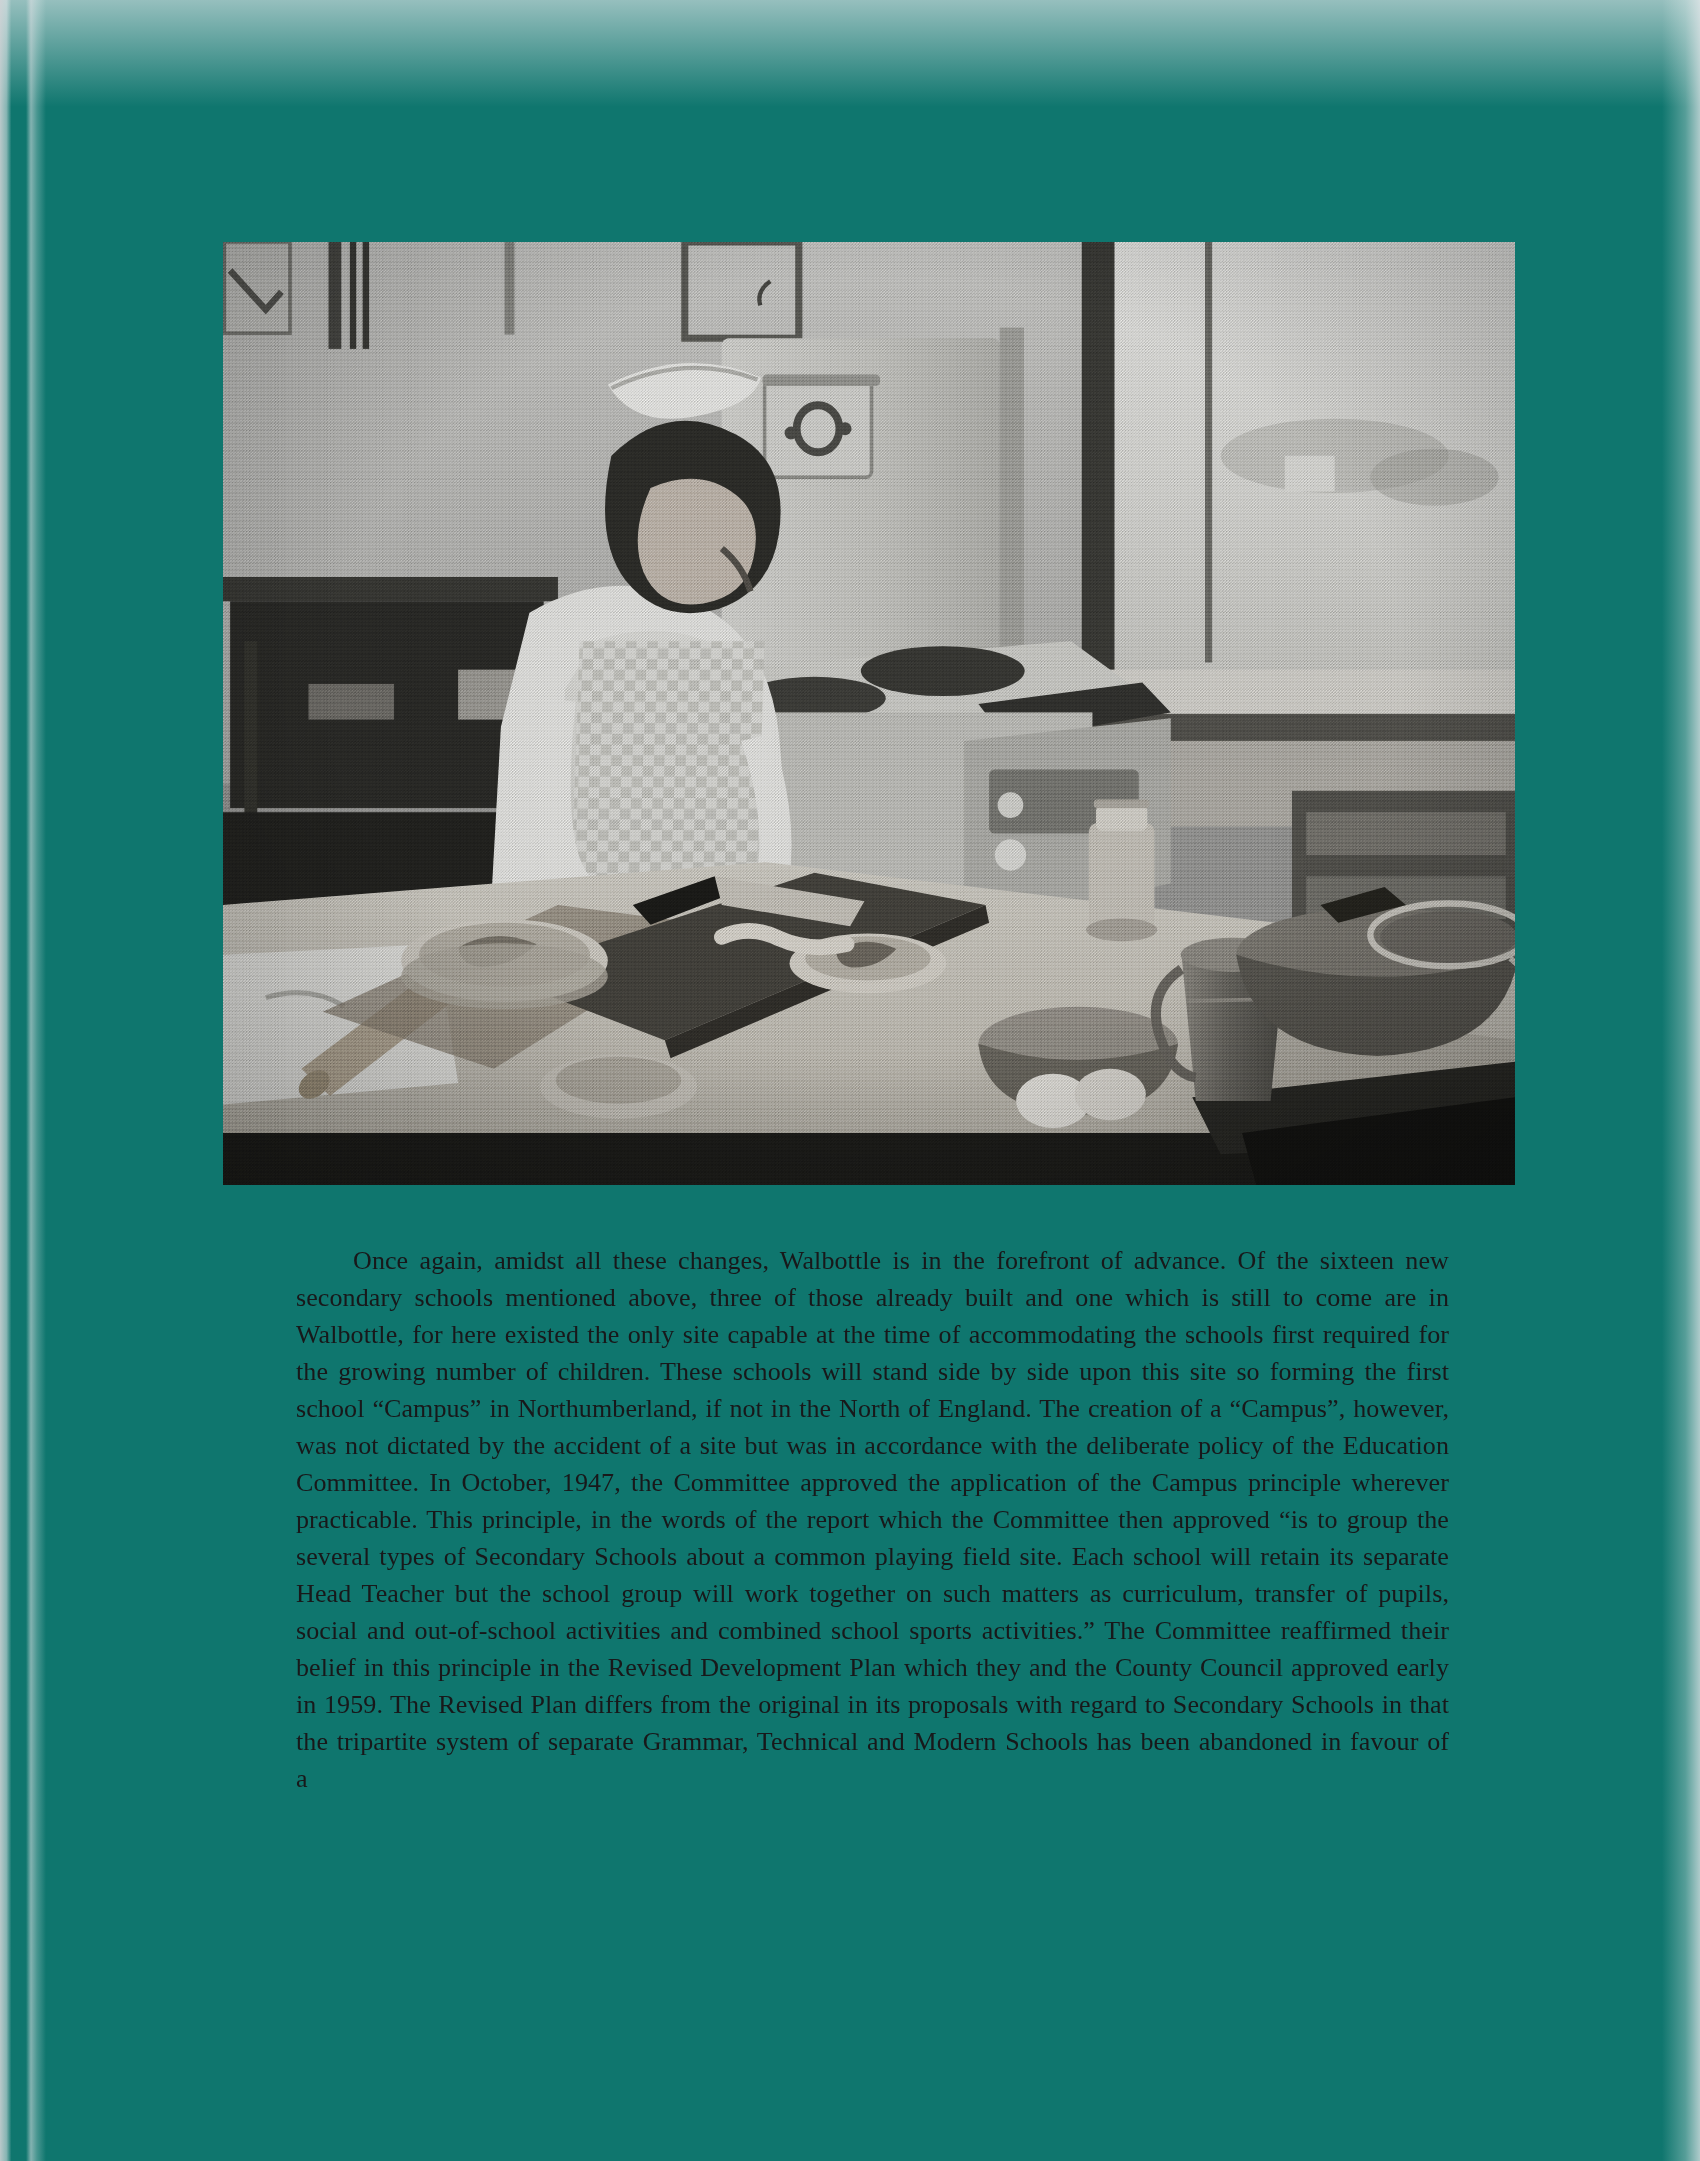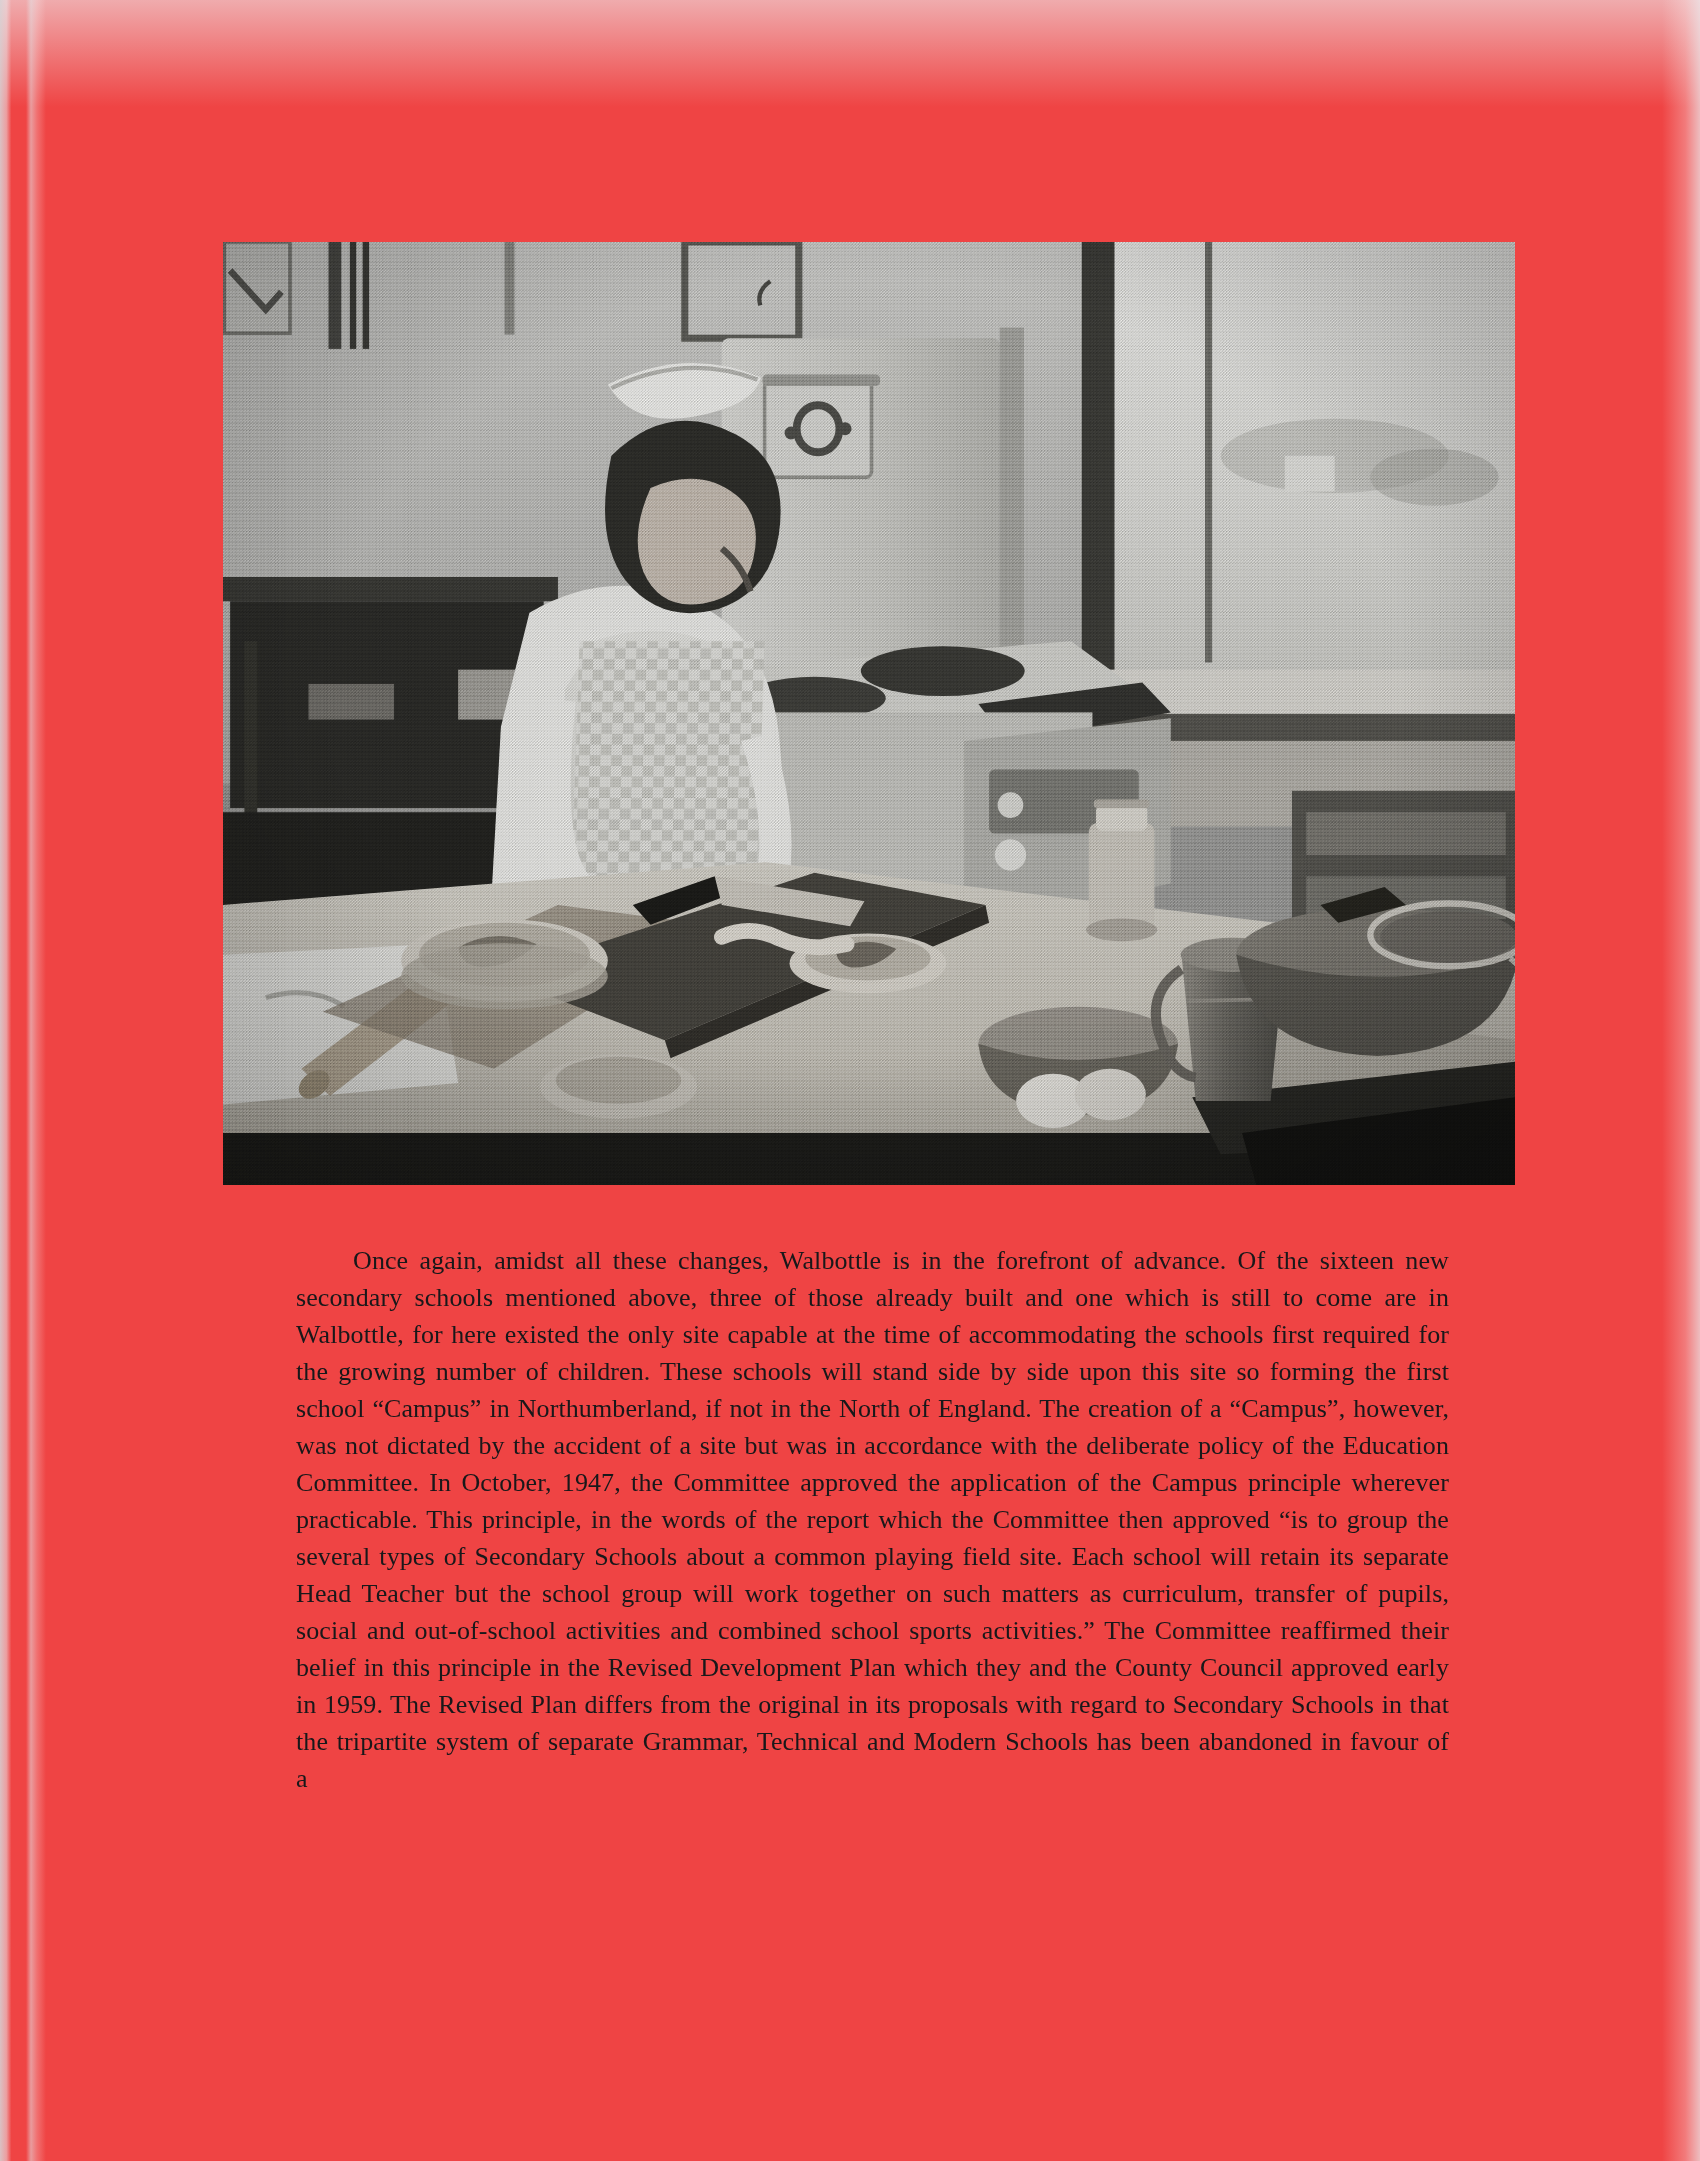--- a/index.html
+++ b/index.html
@@ -13,21 +13,21 @@
     height: 2161px;
     position: relative;
     overflow: hidden;
     font-family: "Liberation Serif", "DejaVu Serif", serif;
   }
 
   
   .page {
     position: absolute;
     inset: 0;
-    background: #ef4444;
+    background: #0f766e;
     padding-left: 34px;
   }
   
   .scan-streak-left {
     position: absolute;
     top: 0; left: 0;
     width: 50px; height: 100%;
     background:
       linear-gradient(90deg,
         rgba(215,215,218,0.85) 0px,

